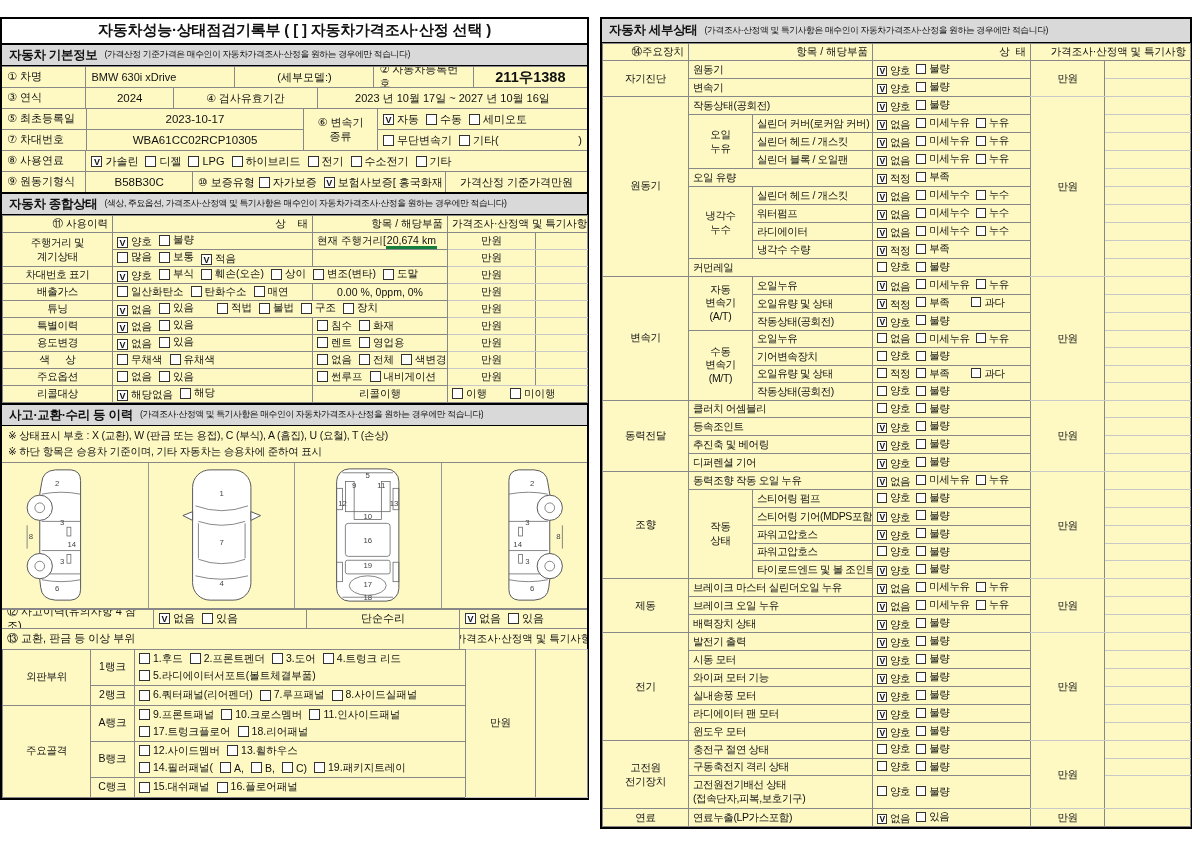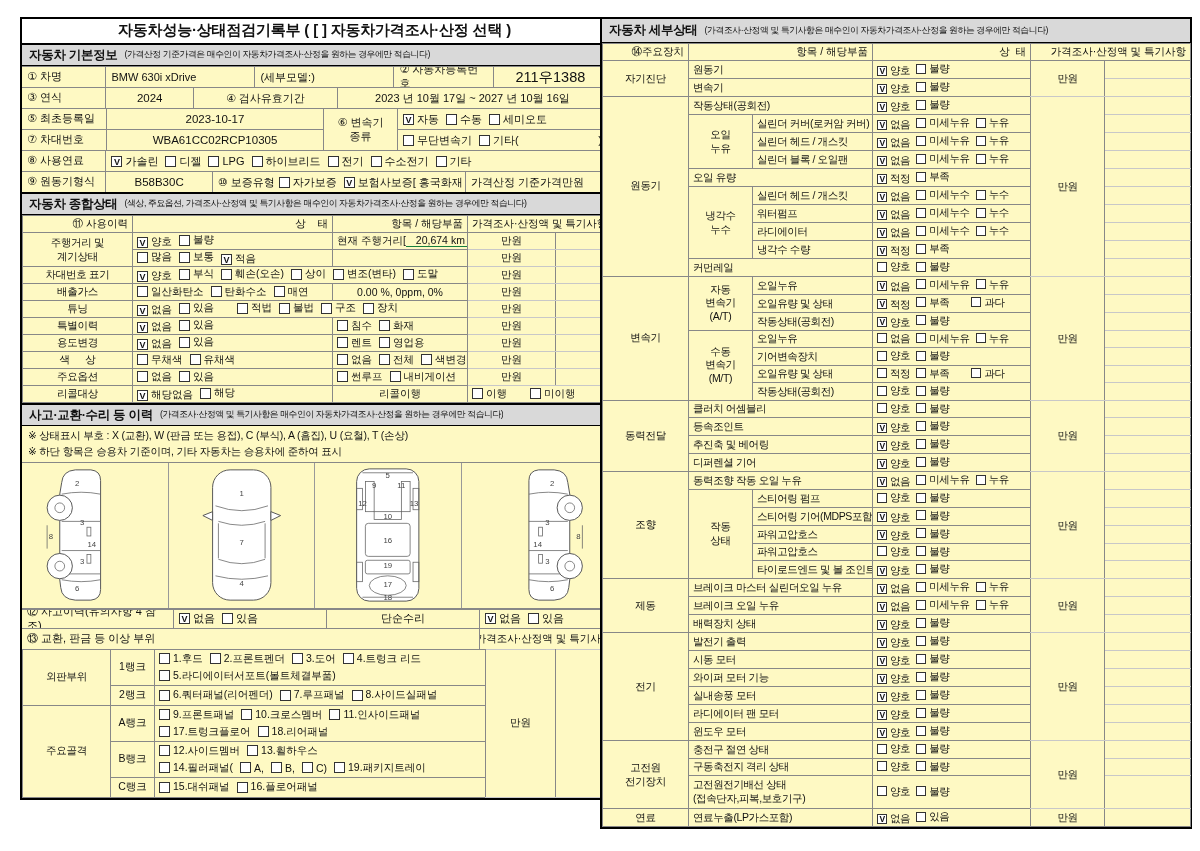--- a/index.html
+++ b/index.html
@@ -1,56 +1,56 @@
 <!DOCTYPE html>
 <html><head>
 <meta charset="utf-8">
 <style>
   *{box-sizing:border-box;margin:0;padding:0}
   html,body{width:1200px;height:851px;background:#fdfdfd;font-family:"Liberation Sans","DejaVu Sans",sans-serif;color:#111}
   .page{position:absolute;top:0;left:0;width:1200px;height:851px;background:#fff}
   .col{position:absolute;top:17px}
-  .col-left{left:20px;width:589px}
+  .col-left{left:0;width:589px}
   .col-right{left:600px;width:592px}
   .sec{border:2px solid #000;background:#fef9c3}
   .stack{margin-top:-2px}
   .sec-head{background:#d9d9d9;display:flex;align-items:center;gap:7px;padding:2px 7px;height:21px;border-bottom:1.5px solid #000}
   .sec-head b{font-size:12.5px;letter-spacing:-0.3px}
   .sec-head .note{font-size:8.8px;letter-spacing:-0.4px;white-space:nowrap;overflow:hidden}
   .title-box{border:2px solid #000;padding:2px 6px 3px;text-align:center}
   .title{font-size:15px;font-weight:bold;letter-spacing:-0.2px}
   .docline{font-size:13px;font-weight:bold;margin-top:1px;white-space:pre}
   
   .frow{display:flex;border-top:1px solid #888;align-items:stretch}
   .frow:first-of-type{border-top:none}
   .fc{border-right:1px solid #888;display:flex;align-items:center;padding:0 5px;font-size:11px;overflow:hidden;white-space:nowrap}
   .fc:last-child{border-right:none}
   .fc.lbl{justify-content:flex-start;white-space:pre-wrap;line-height:1.25}
   .fc.ctr{justify-content:center;text-align:center}
-  .fc.between{justify-content:flex-start}
+  .fc.between{justify-content:center}
   .subcol{display:flex;flex-direction:column}
   .subrow{display:flex;align-items:center;flex:1;padding:0 5px;font-size:11px;border-top:1px solid #888;overflow:hidden;white-space:nowrap}
   .subrow:first-child{border-top:none}
-  .regno{font-size:14.5px;font-weight:normal;justify-content:center}
+  .regno{font-size:14.5px;font-weight:bold;justify-content:center}
   .val{font-size:11.5px;justify-content:center}
   
   .cb{display:inline-block;flex:none;width:11px;height:11px;border:1px solid #333;background:#fff;font-size:9px;line-height:10px;text-align:center;font-weight:bold;color:#111}
   .opt{display:inline-flex;align-items:center;gap:3px;margin-right:7px}
   .opt.gap{margin-left:16px}
   .ol{white-space:nowrap}
   
   table.t{border-collapse:collapse;width:100%;table-layout:fixed}
   table.t td,table.t th{border:1px solid #888;font-size:10.5px;padding:0 4px;overflow:hidden;white-space:nowrap;height:17px}
   table.t th{font-weight:normal;white-space:pre;text-align:right}
   table.t td.lbl{text-align:center;white-space:pre-wrap;line-height:1.25;letter-spacing:-0.3px}
   table.t td.ctr{text-align:center}
   table.t .pc{border-top-color:#c8c8c8;border-bottom-color:#c8c8c8;text-align:center}
   table.t .bk{border-top-color:#c8c8c8;border-bottom-color:#c8c8c8}
   table.t tr:last-child .pc,table.t tr:last-child .bk{border-bottom-color:#888}
-  .ul{border-bottom:1px solid #15803d;padding:0 10px}
+  .ul{border-bottom:7px solid #15803d;padding:0 1px}
   
   .comp td{height:17px}
   
   .notes{padding:2px 6px;font-size:10.5px;line-height:1.5;border-bottom:1px solid #888;letter-spacing:-0.2px}
   .diags{display:flex;height:146px;border-bottom:1px solid #888}
   .diag{flex:1;border-right:1px solid #999;display:flex;align-items:center;justify-content:center;padding:2px}
   .diag:last-child{border-right:none}
   .diag svg{height:140px;width:100%}
   .dn{font-size:8px;fill:#444;text-anchor:middle;font-family:"Liberation Sans",sans-serif}
   .car{stroke:#555;stroke-width:1;fill:#fff}

